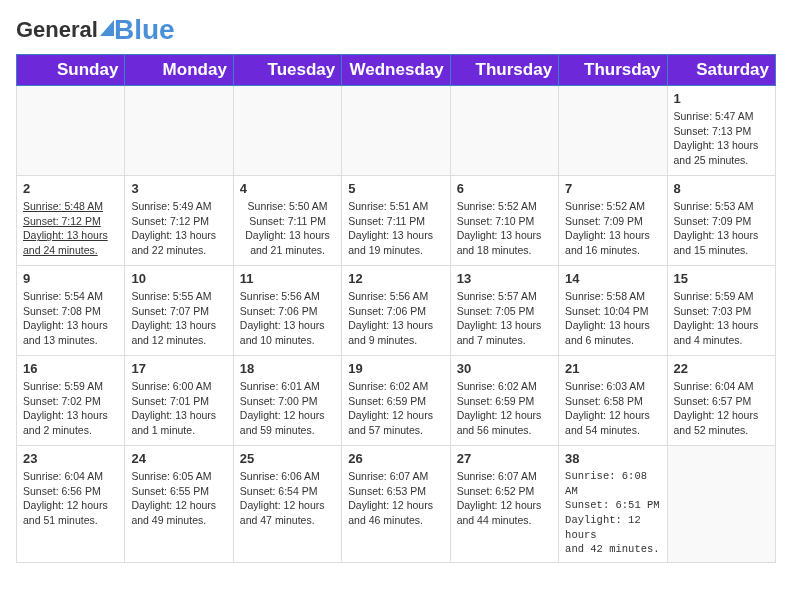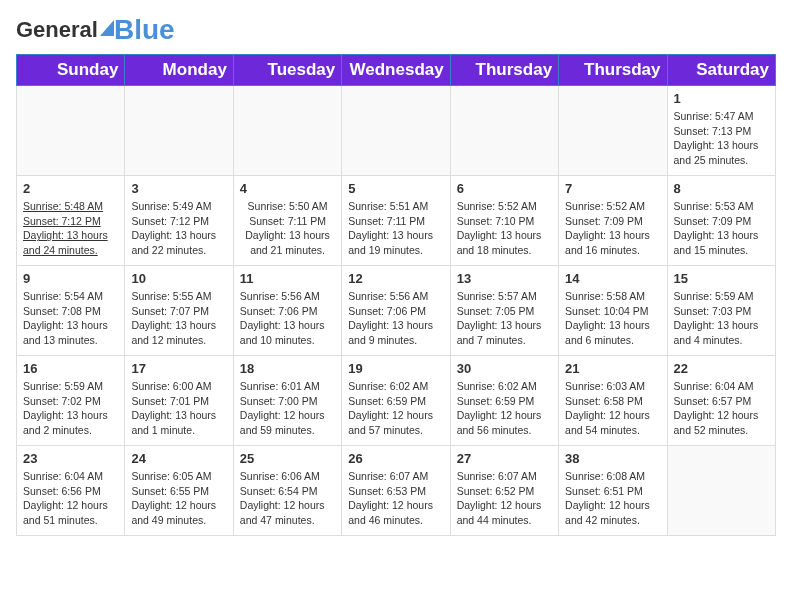--- a/index.html
+++ b/index.html
@@ -317,21 +317,21 @@
         </td>
         <td>
           <span class="day-number">27</span>
           <div class="day-info" style="white-space: pre-line;">Sunrise: 6:07 AM
 Sunset: 6:52 PM
 Daylight: 12 hours
 and 44 minutes.</div>
         </td>
         <td>
           <span class="day-number">38</span>
-          <div class="day-info" style="white-space: pre-line;">Sunrise: 6:08 AM
+          <div class="day-info" style="white-space: pre-line; font-family: Liberation Mono, monospace;">Sunrise: 6:08 AM
 Sunset: 6:51 PM
 Daylight: 12 hours
 and 42 minutes.</div>
         </td>
         <td class="empty"></td>
       </tr>
     </tbody>
 </table>
 
 </body></html>

